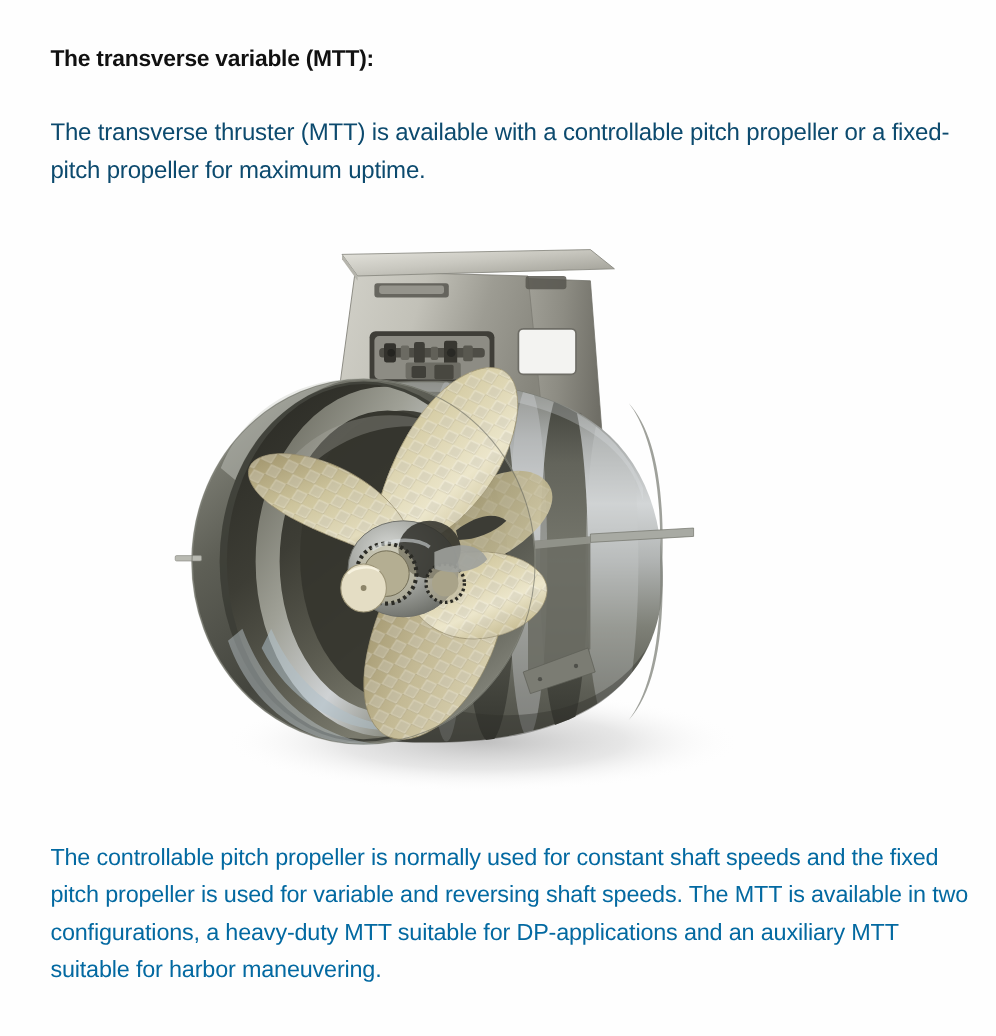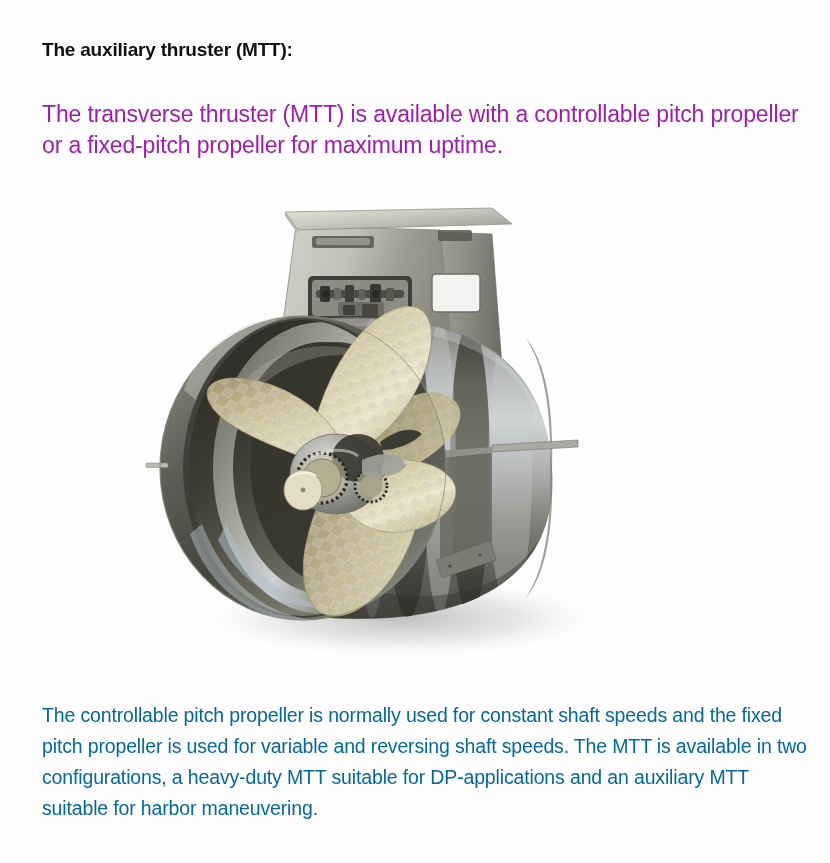--- a/index.html
+++ b/index.html
@@ -35,25 +35,25 @@
     line-height: 26px;
     color: #111111;
     white-space: nowrap;
   }
 
   .intro-para {
     position: absolute;
     left: 42px;
     top: 76px;
     width: 760px;
-    font-size: 23px;
+    font-size: 20px;
     font-weight: 400;
     line-height: 31px;
     letter-spacing: -0.15px;
-    color: #a21caf;
+    color: #0c4a6e;
   }
 
   .body-para {
     position: absolute;
     left: 42px;
     top: 680px;
     width: 775px;
     font-size: 19.5px;
     font-weight: 400;
     line-height: 31px;
@@ -73,21 +73,21 @@
     display: block;
     width: 490px;
     height: 495px;
   }
 </style>
 </head>
 <body>
 
 <div class="page">
 
-  <h1 class="heading">The auxiliary thruster (MTT):</h1>
+  <h1 class="heading">The transverse variable (MTT):</h1>
 
   <p class="intro-para">The transverse thruster (MTT) is available with a controllable pitch propeller or a fixed-pitch propeller for maximum uptime.</p>
 
   <div class="figure">
     <svg viewBox="0 0 490 495" xmlns="http://www.w3.org/2000/svg">
       <defs>
 
         <radialGradient id="gShadow" cx="50%" cy="50%" r="50%">
           <stop offset="0%" stop-color="#b4b4b4" stop-opacity="0.85"></stop>
           <stop offset="55%" stop-color="#cfcfcf" stop-opacity="0.5"></stop>

